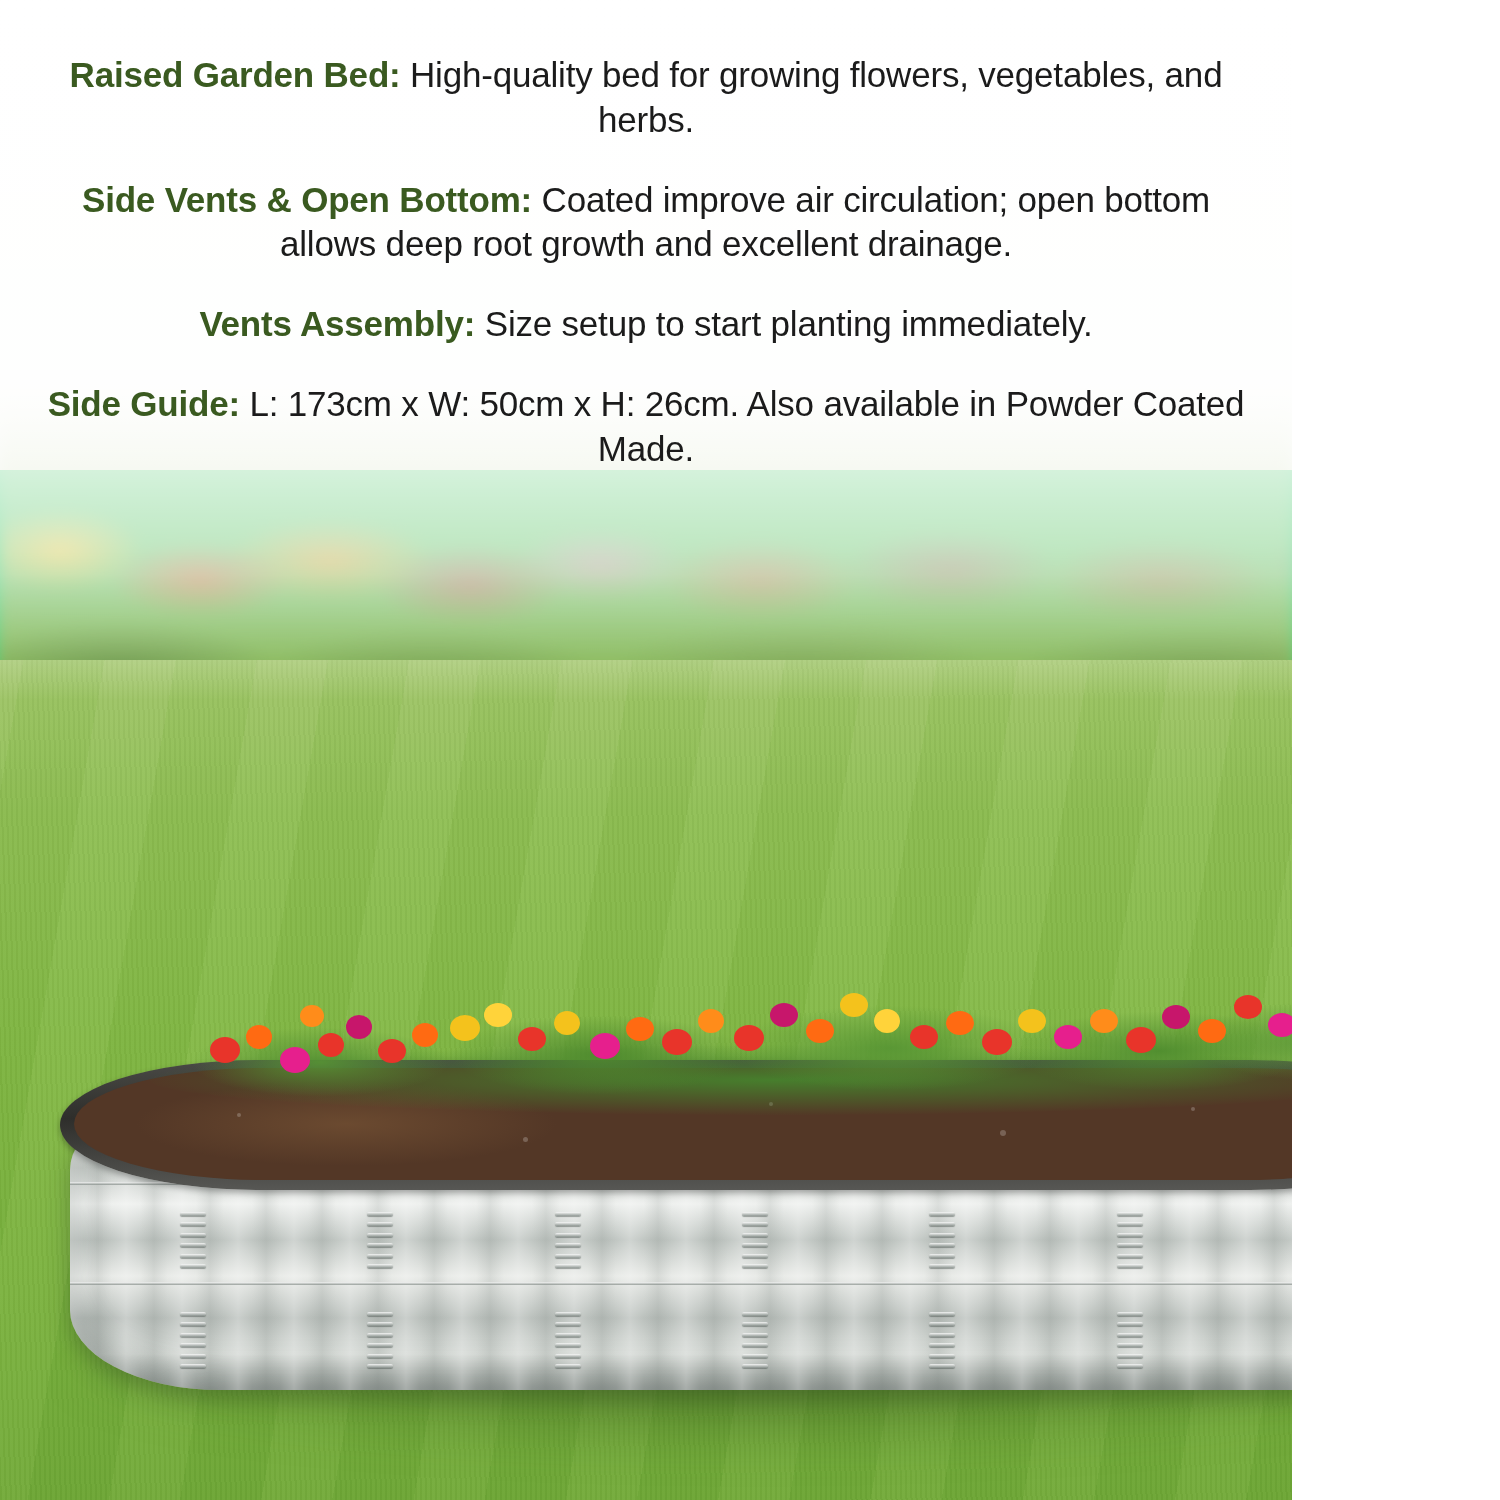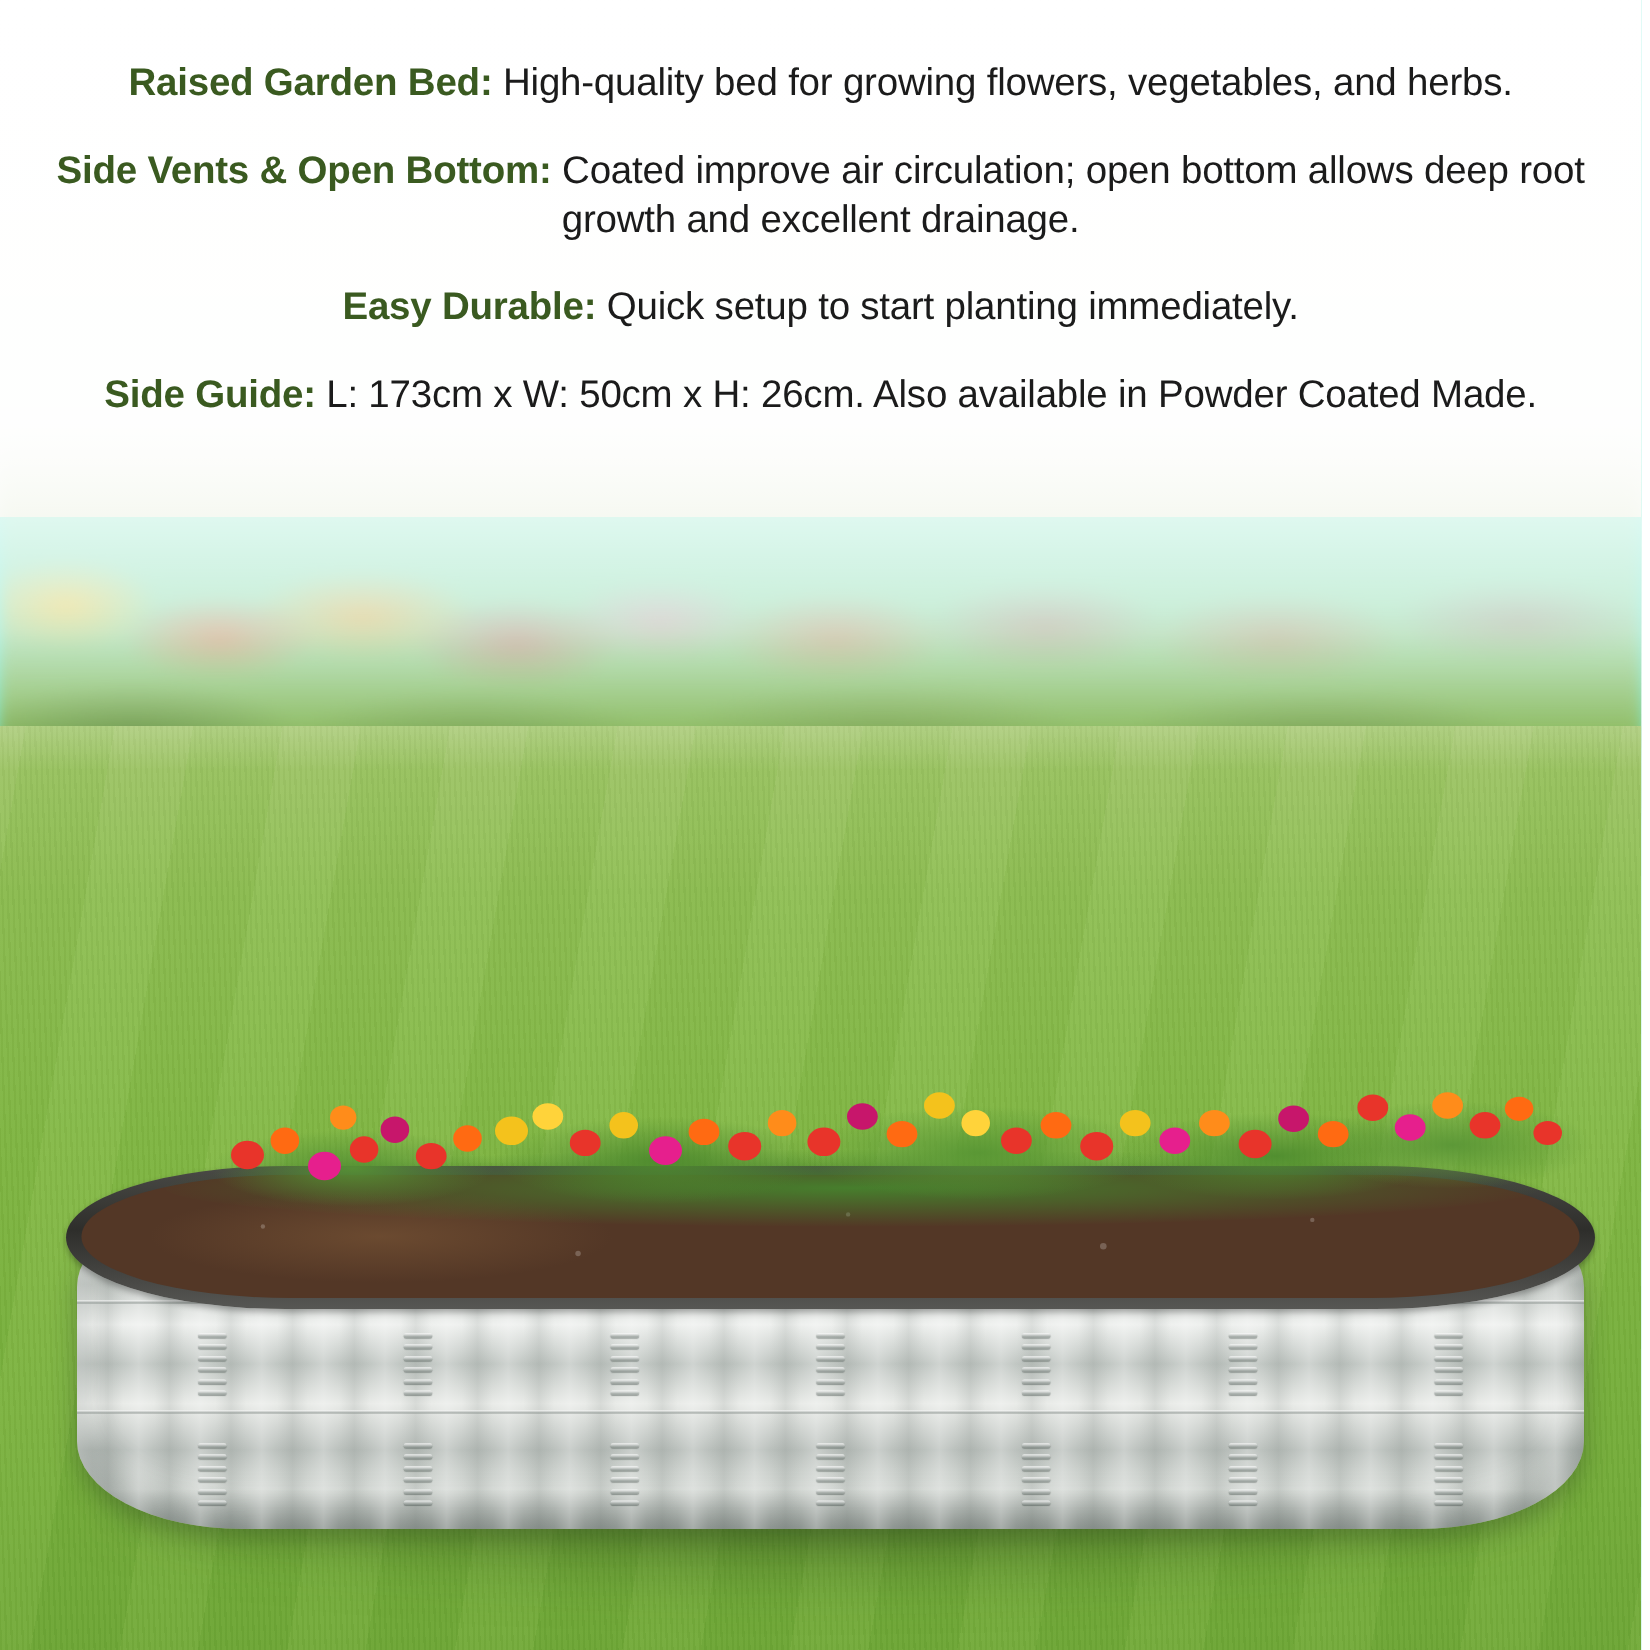--- a/index.html
+++ b/index.html
@@ -2,24 +2,24 @@
 <html><head>
 <meta charset="utf-8">
 <style>
   html, body {
     margin: 0;
     padding: 0;
     background: #ffffff;
   }
   #page {
     position: relative;
-    width: 1492px;
+    width: 1292px;
     height: 1500px;
     overflow: hidden;
-    background: #5eead4;
+    background: #22c55e;
     font-family: "Liberation Sans", sans-serif;
   }
 
   
   .photo {
     position: absolute;
     inset: 0;
     overflow: hidden;
   }
   
@@ -504,20 +504,20 @@
   </div>
 
   <div class="bullets">
     <p class="bullet">
       <span class="lead">Raised Garden Bed:</span><span> High-quality bed for growing flowers, vegetables, and herbs.</span>
     </p>
     <p class="bullet">
       <span class="lead">Side Vents &amp; Open Bottom:</span><span> Coated improve air circulation; open bottom allows deep root growth and excellent drainage.</span>
     </p>
     <p class="bullet">
-      <span class="lead">Easy Durable:</span><span> Quick setup to start planting immediately.</span>
+      <span class="lead">Vents Assembly:</span><span> Size setup to start planting immediately.</span>
     </p>
     <p class="bullet">
       <span class="lead">Side Guide:</span><span> L: 173cm x W: 50cm x H: 26cm. Also available in Powder Coated Made.</span>
     </p>
   </div>
 
 </div>
 
 </body></html>

